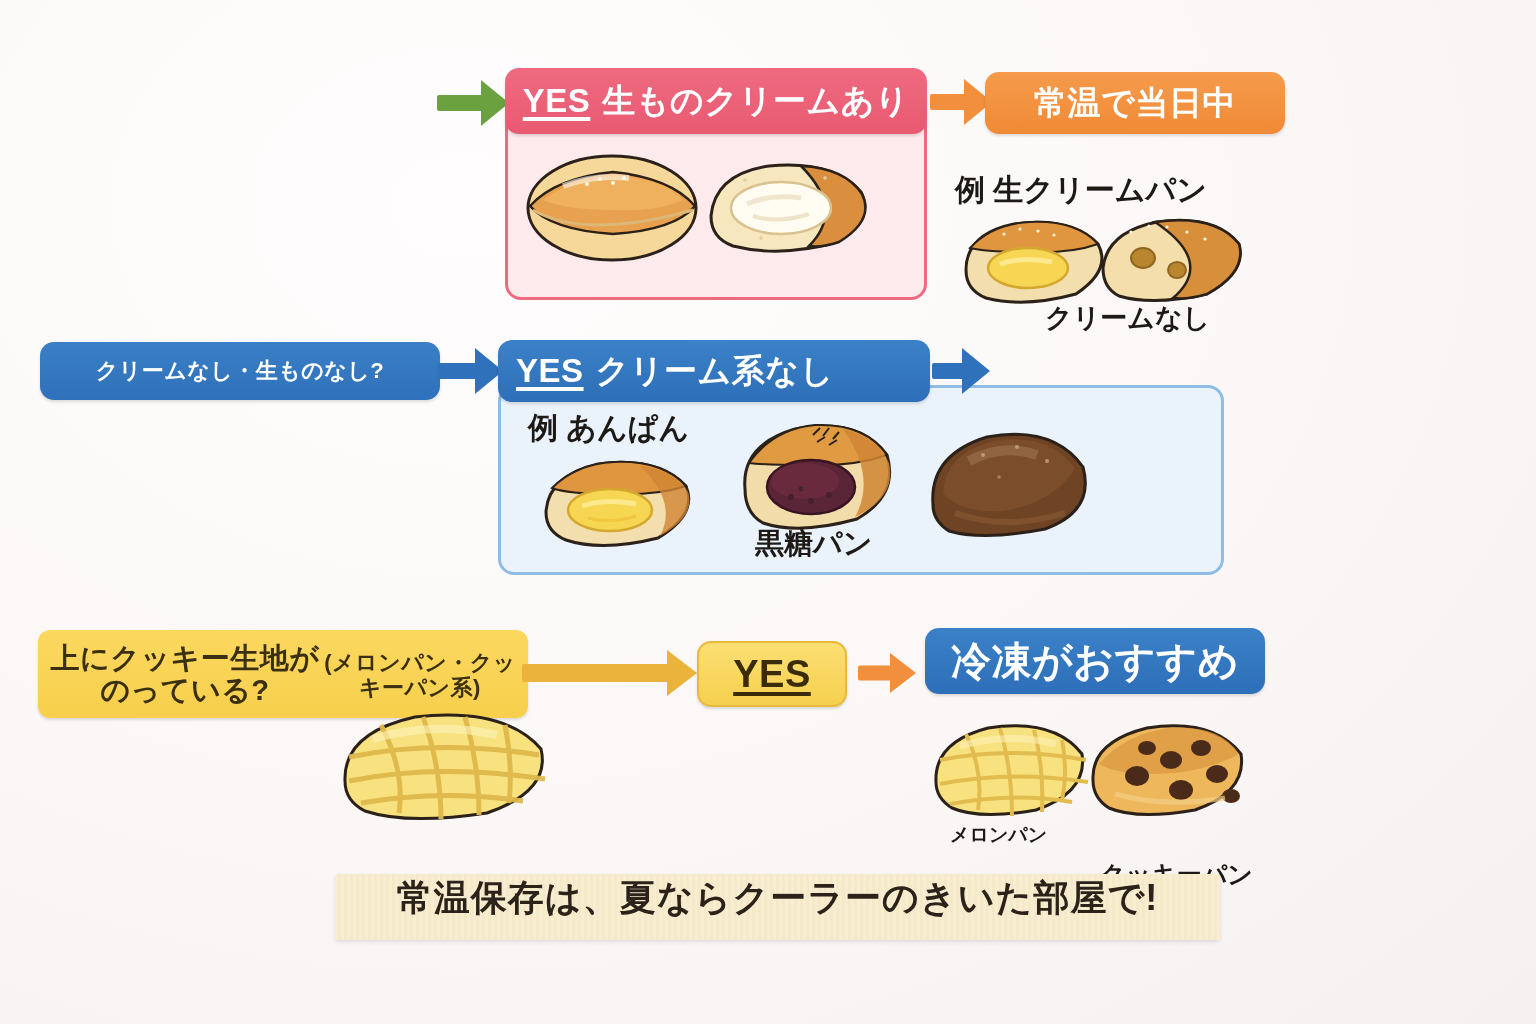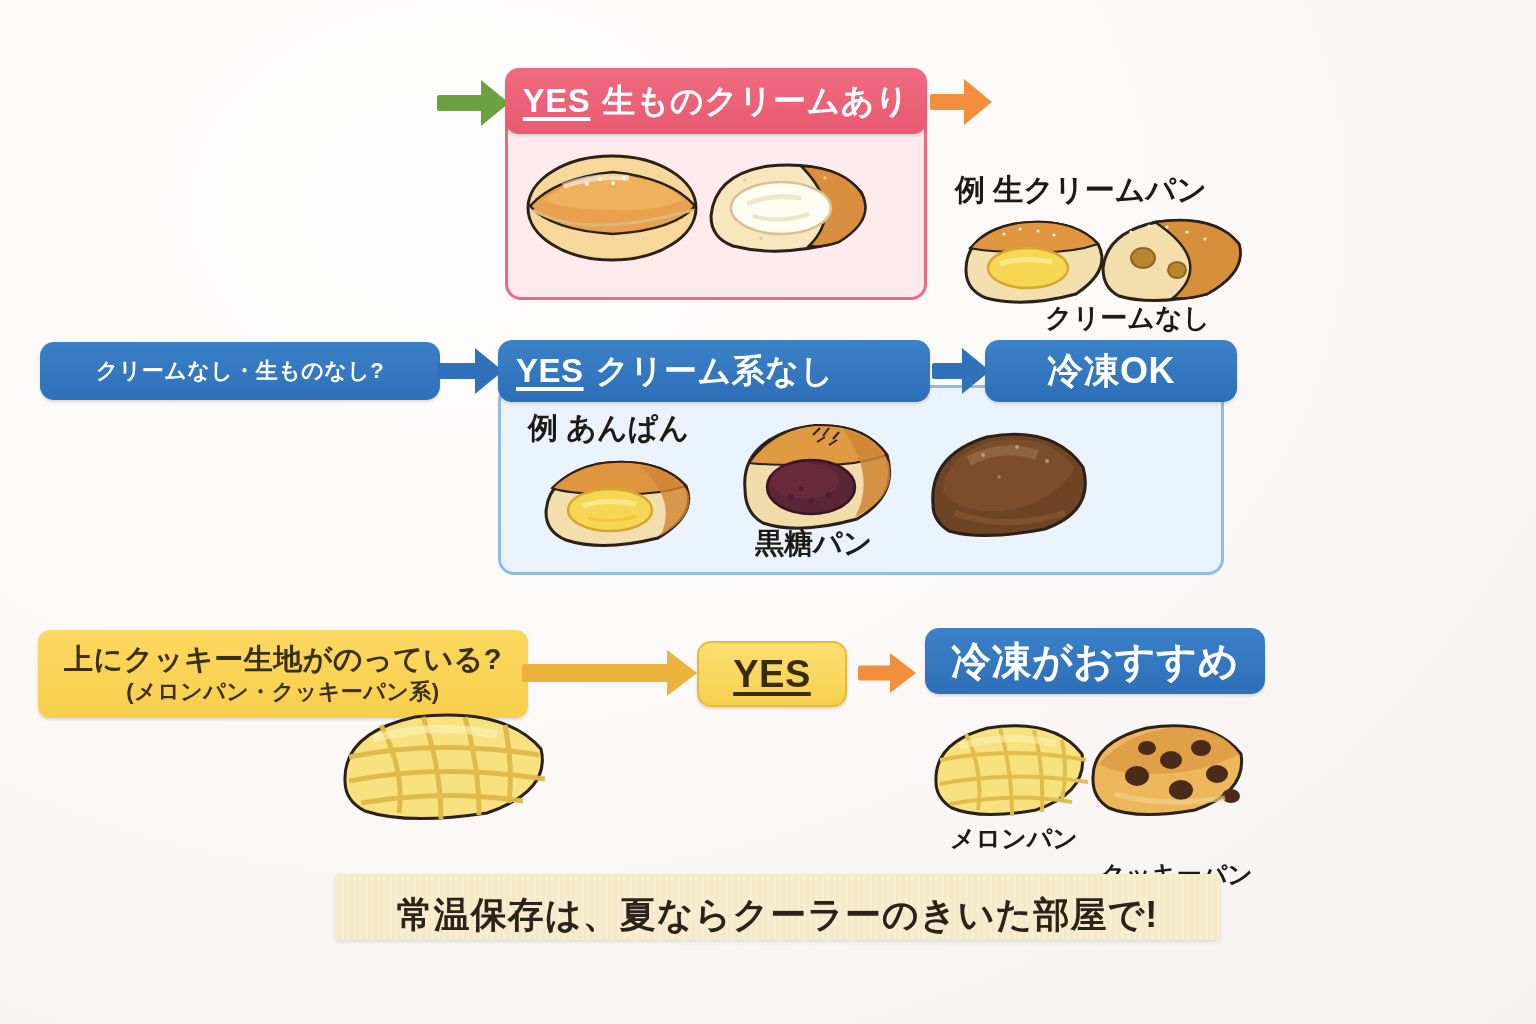--- a/index.html
+++ b/index.html
@@ -106,21 +106,21 @@
   }
 
   
   .banner {
     position: absolute;
     box-sizing: border-box;
     background:
       repeating-linear-gradient(90deg, #f7edd2 0px, #f7edd2 3px, #f5e9c8 3px, #f5e9c8 6px);
     border-radius: 3px;
     display: flex;
-    align-items: flex-end;
+    align-items: flex-start;
     justify-content: center;
     color: #2b2219;
     font-weight: bold;
     box-shadow: 0 2px 4px rgba(0,0,0,0.10);
     letter-spacing: 1px;
   }
 
   
   .bread { position: absolute; }
   .bread svg { display: block; }
@@ -168,20 +168,23 @@
   <div class="pill pink abs" style="left:505px; top:68px; width:422px; height:66px; font-size:33px; padding:0 16px;">
     <span class="underlined-yes">YES</span>
     <span>生ものクリームあり</span>
   </div>
 
   <div class="arrow orange" style="left:930px; top:79px; width:64px; height:46px;">
     <div class="shaft" style="width:38px;"></div>
     <div class="head" style="left:34px;"></div>
   </div>
 
+  <div class="pill orange abs" style="left:985px; top:72px; width:300px; height:62px; font-size:33px;">
+    <span>常温で当日中</span>
+  </div>
 
   <div class="caption" style="left:955px; top:170px; font-size:30px;">例 生クリームパン</div>
 
   <div class="bread" style="left:960px; top:212px;">
     <svg width="150" height="98" viewBox="0 0 150 98">
       <path d="M6 58 Q6 22 54 12 Q112 4 138 32 Q152 58 116 82 Q64 96 26 86 Q6 78 6 58 Z" fill="#f3dfae" stroke="#2b2118" stroke-width="3"></path>
       <path d="M10 36 Q32 12 70 10 Q116 8 138 32 Q110 42 66 40 Q26 40 10 36 Z" fill="#e0963f" stroke="#2b2118" stroke-width="2"></path>
       <ellipse cx="68" cy="56" rx="40" ry="20" fill="#f7d653" stroke="#d4a82e" stroke-width="2.5"></ellipse>
       <path d="M40 52 Q64 44 92 50" stroke="#fce98e" stroke-width="5" fill="none"></path>
       <circle cx="44" cy="22" r="1.6" fill="#fff6de"></circle>
@@ -270,25 +273,22 @@
   <div class="pill blue2 abs" style="left:498px; top:340px; width:432px; height:62px; font-size:33px; padding:0 18px; justify-content:flex-start;">
     <span class="underlined-yes">YES</span>
     <span>クリーム系なし</span>
   </div>
 
   <div class="arrow blue" style="left:932px; top:348px; width:60px; height:46px;">
     <div class="shaft" style="width:34px;"></div>
     <div class="head" style="left:30px;"></div>
   </div>
 
-  <div class="pill blue2 abs" style="left:985px; top:340px; width:252px; height:62px; font-size:36px;">
-    <span>冷凍OK</span>
-  </div>
-
-  <div class="pill yellow abs" style="left:38px; top:630px; width:490px; height:88px; flex-direction:column; border-radius:12px; padding:6px 10px;">
+
+  <div class="pill yellow abs" style="left:38px; top:630px; width:490px; height:88px; flex-direction:row; border-radius:12px; padding:6px 10px;">
     <span style="font-size:29px;">上にクッキー生地がのっている?</span>
     <span style="font-size:22px; margin-top:4px;">(メロンパン・クッキーパン系)</span>
   </div>
 
   <div class="bread" style="left:337px; top:705px;">
     <svg width="215" height="120" viewBox="0 0 215 120">
       <path d="M8 76 Q6 28 78 12 Q168 2 204 44 Q214 86 150 108 Q70 120 28 106 Q8 96 8 76 Z" fill="#f7e27f" stroke="#2b2118" stroke-width="3"></path>
       <g stroke="#e0b84b" stroke-width="5" fill="none" opacity="0.95">
         <path d="M44 20 Q68 66 62 108"></path>
         <path d="M86 12 Q104 62 104 114"></path>
@@ -346,21 +346,21 @@
         <ellipse cx="116" cy="30" rx="10" ry="8"></ellipse>
         <ellipse cx="132" cy="56" rx="11" ry="9"></ellipse>
         <ellipse cx="96" cy="72" rx="12" ry="10"></ellipse>
         <ellipse cx="62" cy="30" rx="9" ry="7"></ellipse>
         <ellipse cx="146" cy="78" rx="9" ry="7"></ellipse>
       </g>
       <path d="M30 76 Q80 90 140 80" stroke="#f2cf86" stroke-width="5" fill="none" opacity="0.7"></path>
     </svg>
   </div>
 
-  <div class="caption" style="left:950px; top:822px; font-size:25px;">メロンパン</div>
+  <div class="caption" style="left:950px; top:822px; font-size:19px;">メロンパン</div>
 
   <div class="caption" style="left:1100px; top:822px; font-size:25px;margin-top:36px;">クッキーパン</div>
 
   <div class="banner" style="left:335px; top:874px; width:885px; height:66px; font-size:36px;">
     <span>常温保存は、夏ならクーラーのきいた部屋で!</span>
   </div>
 
 </div>
 
 </body></html>

